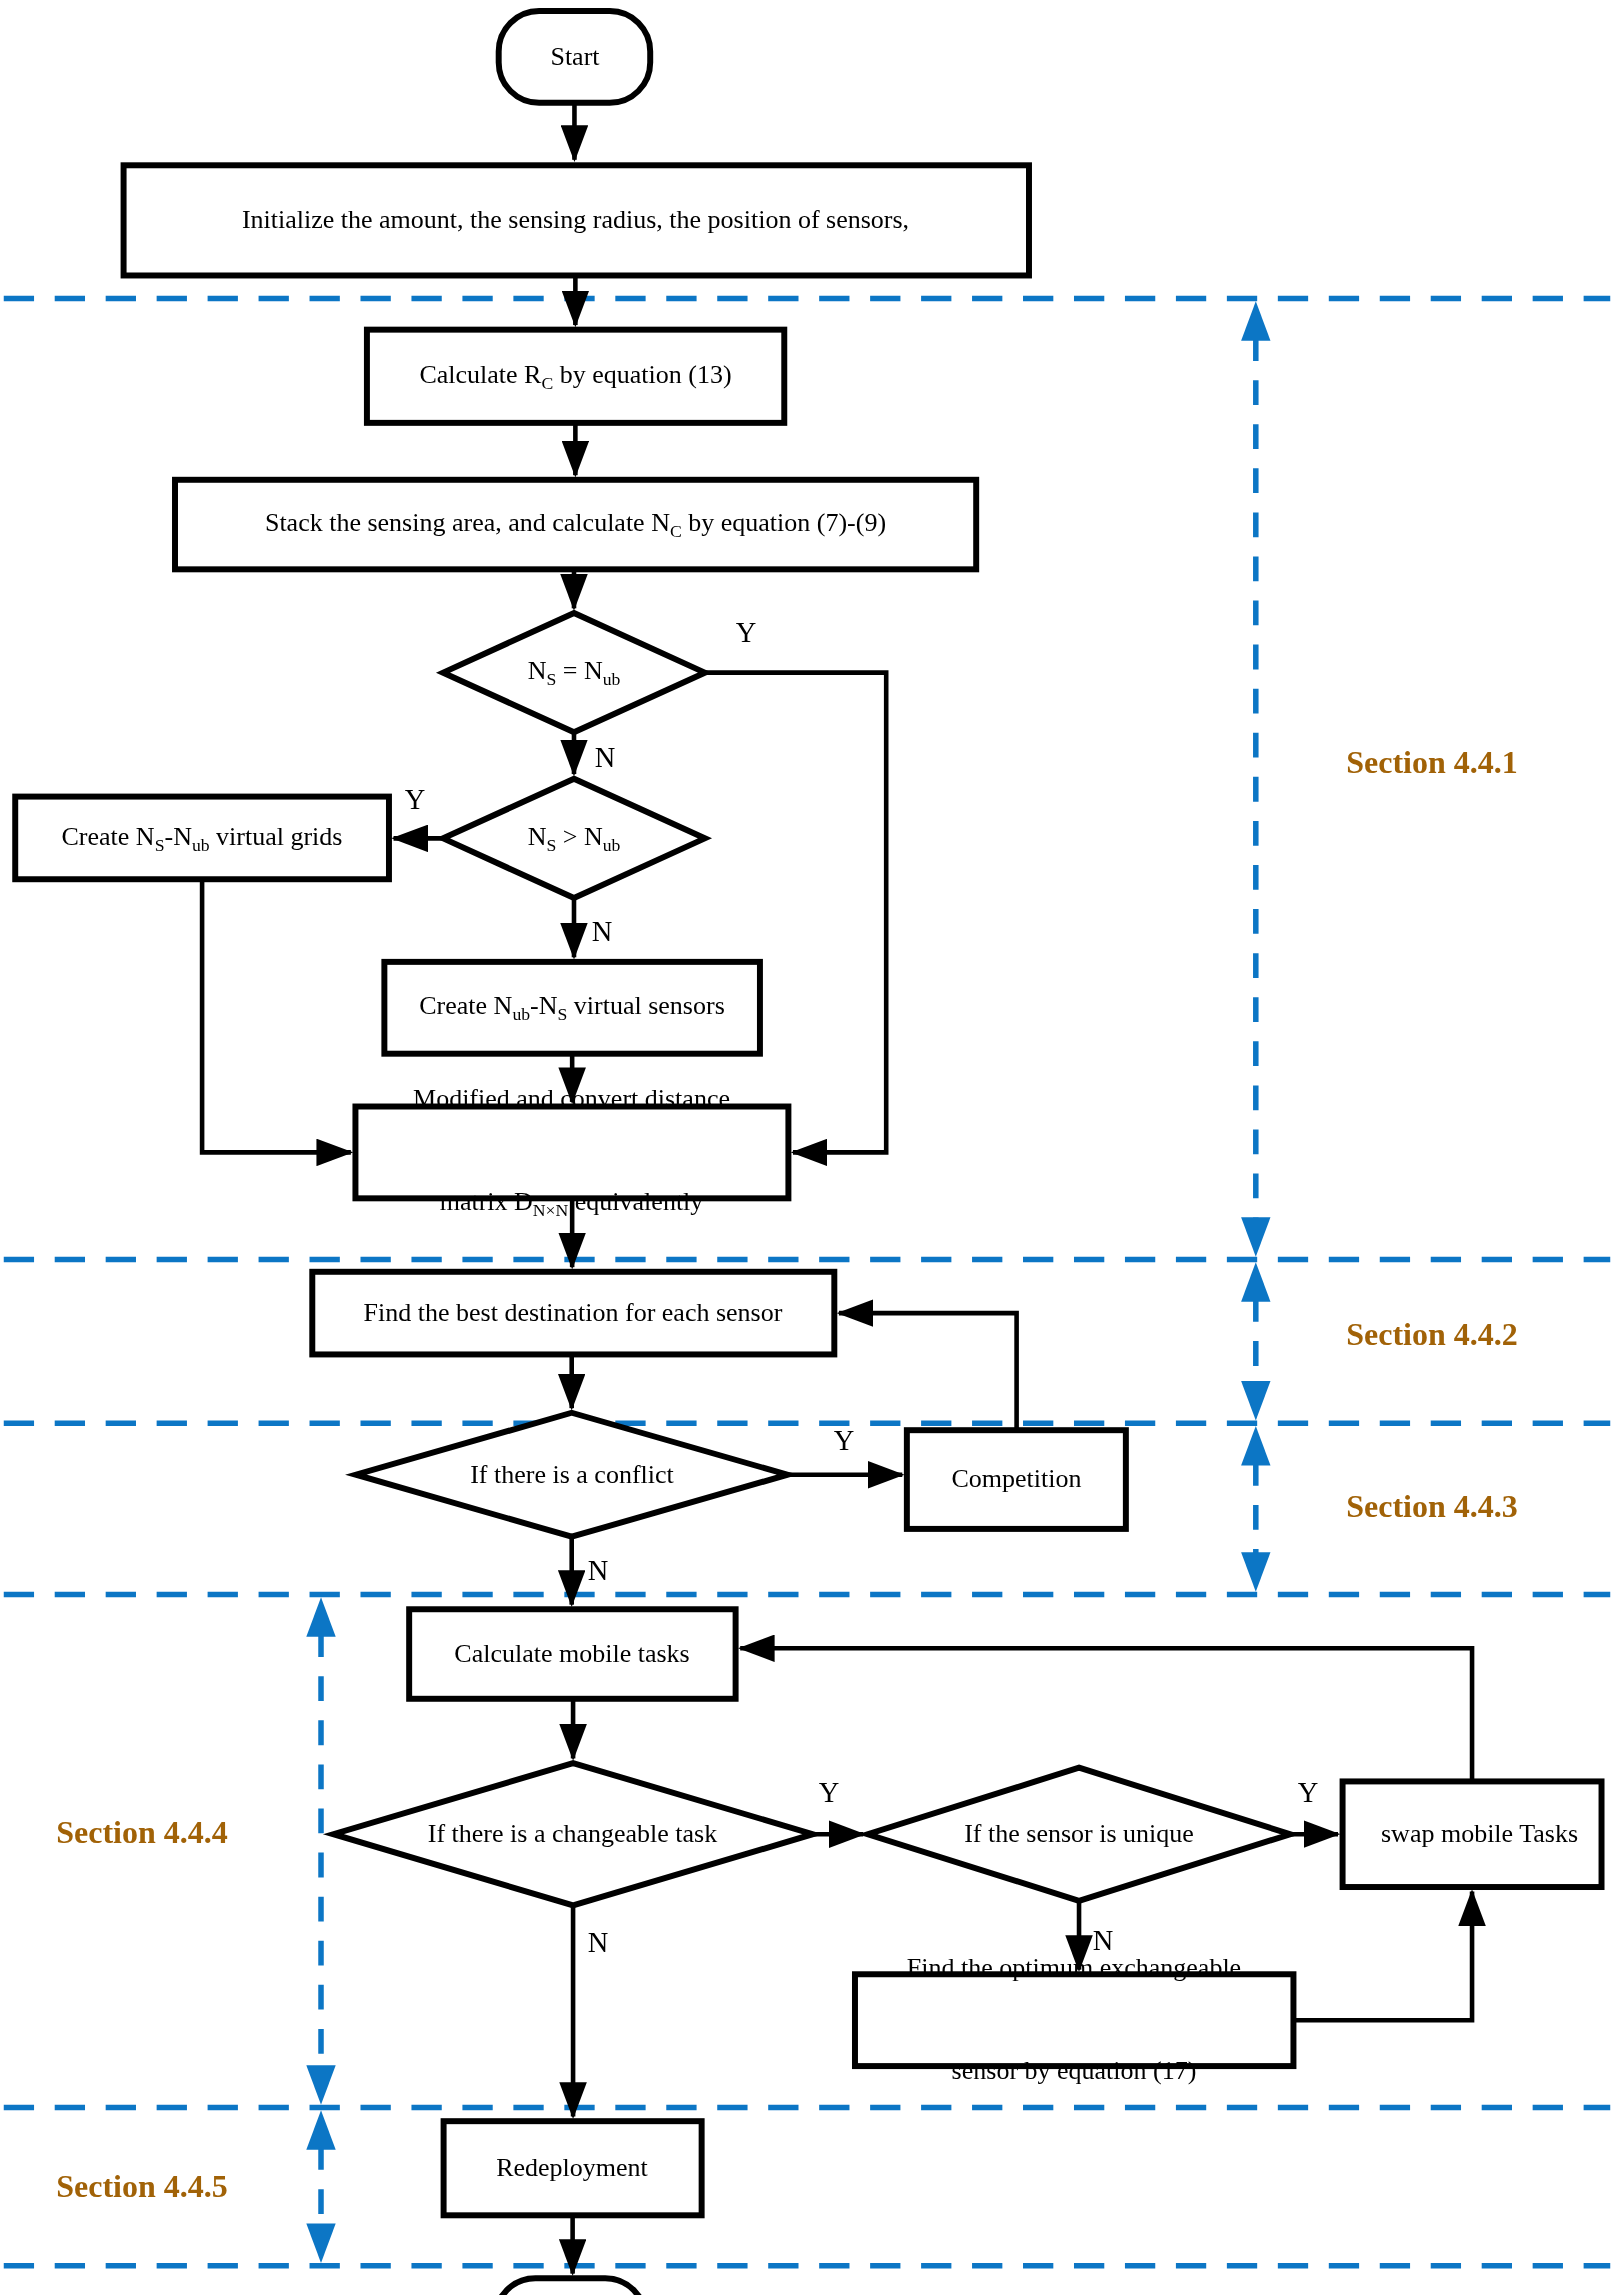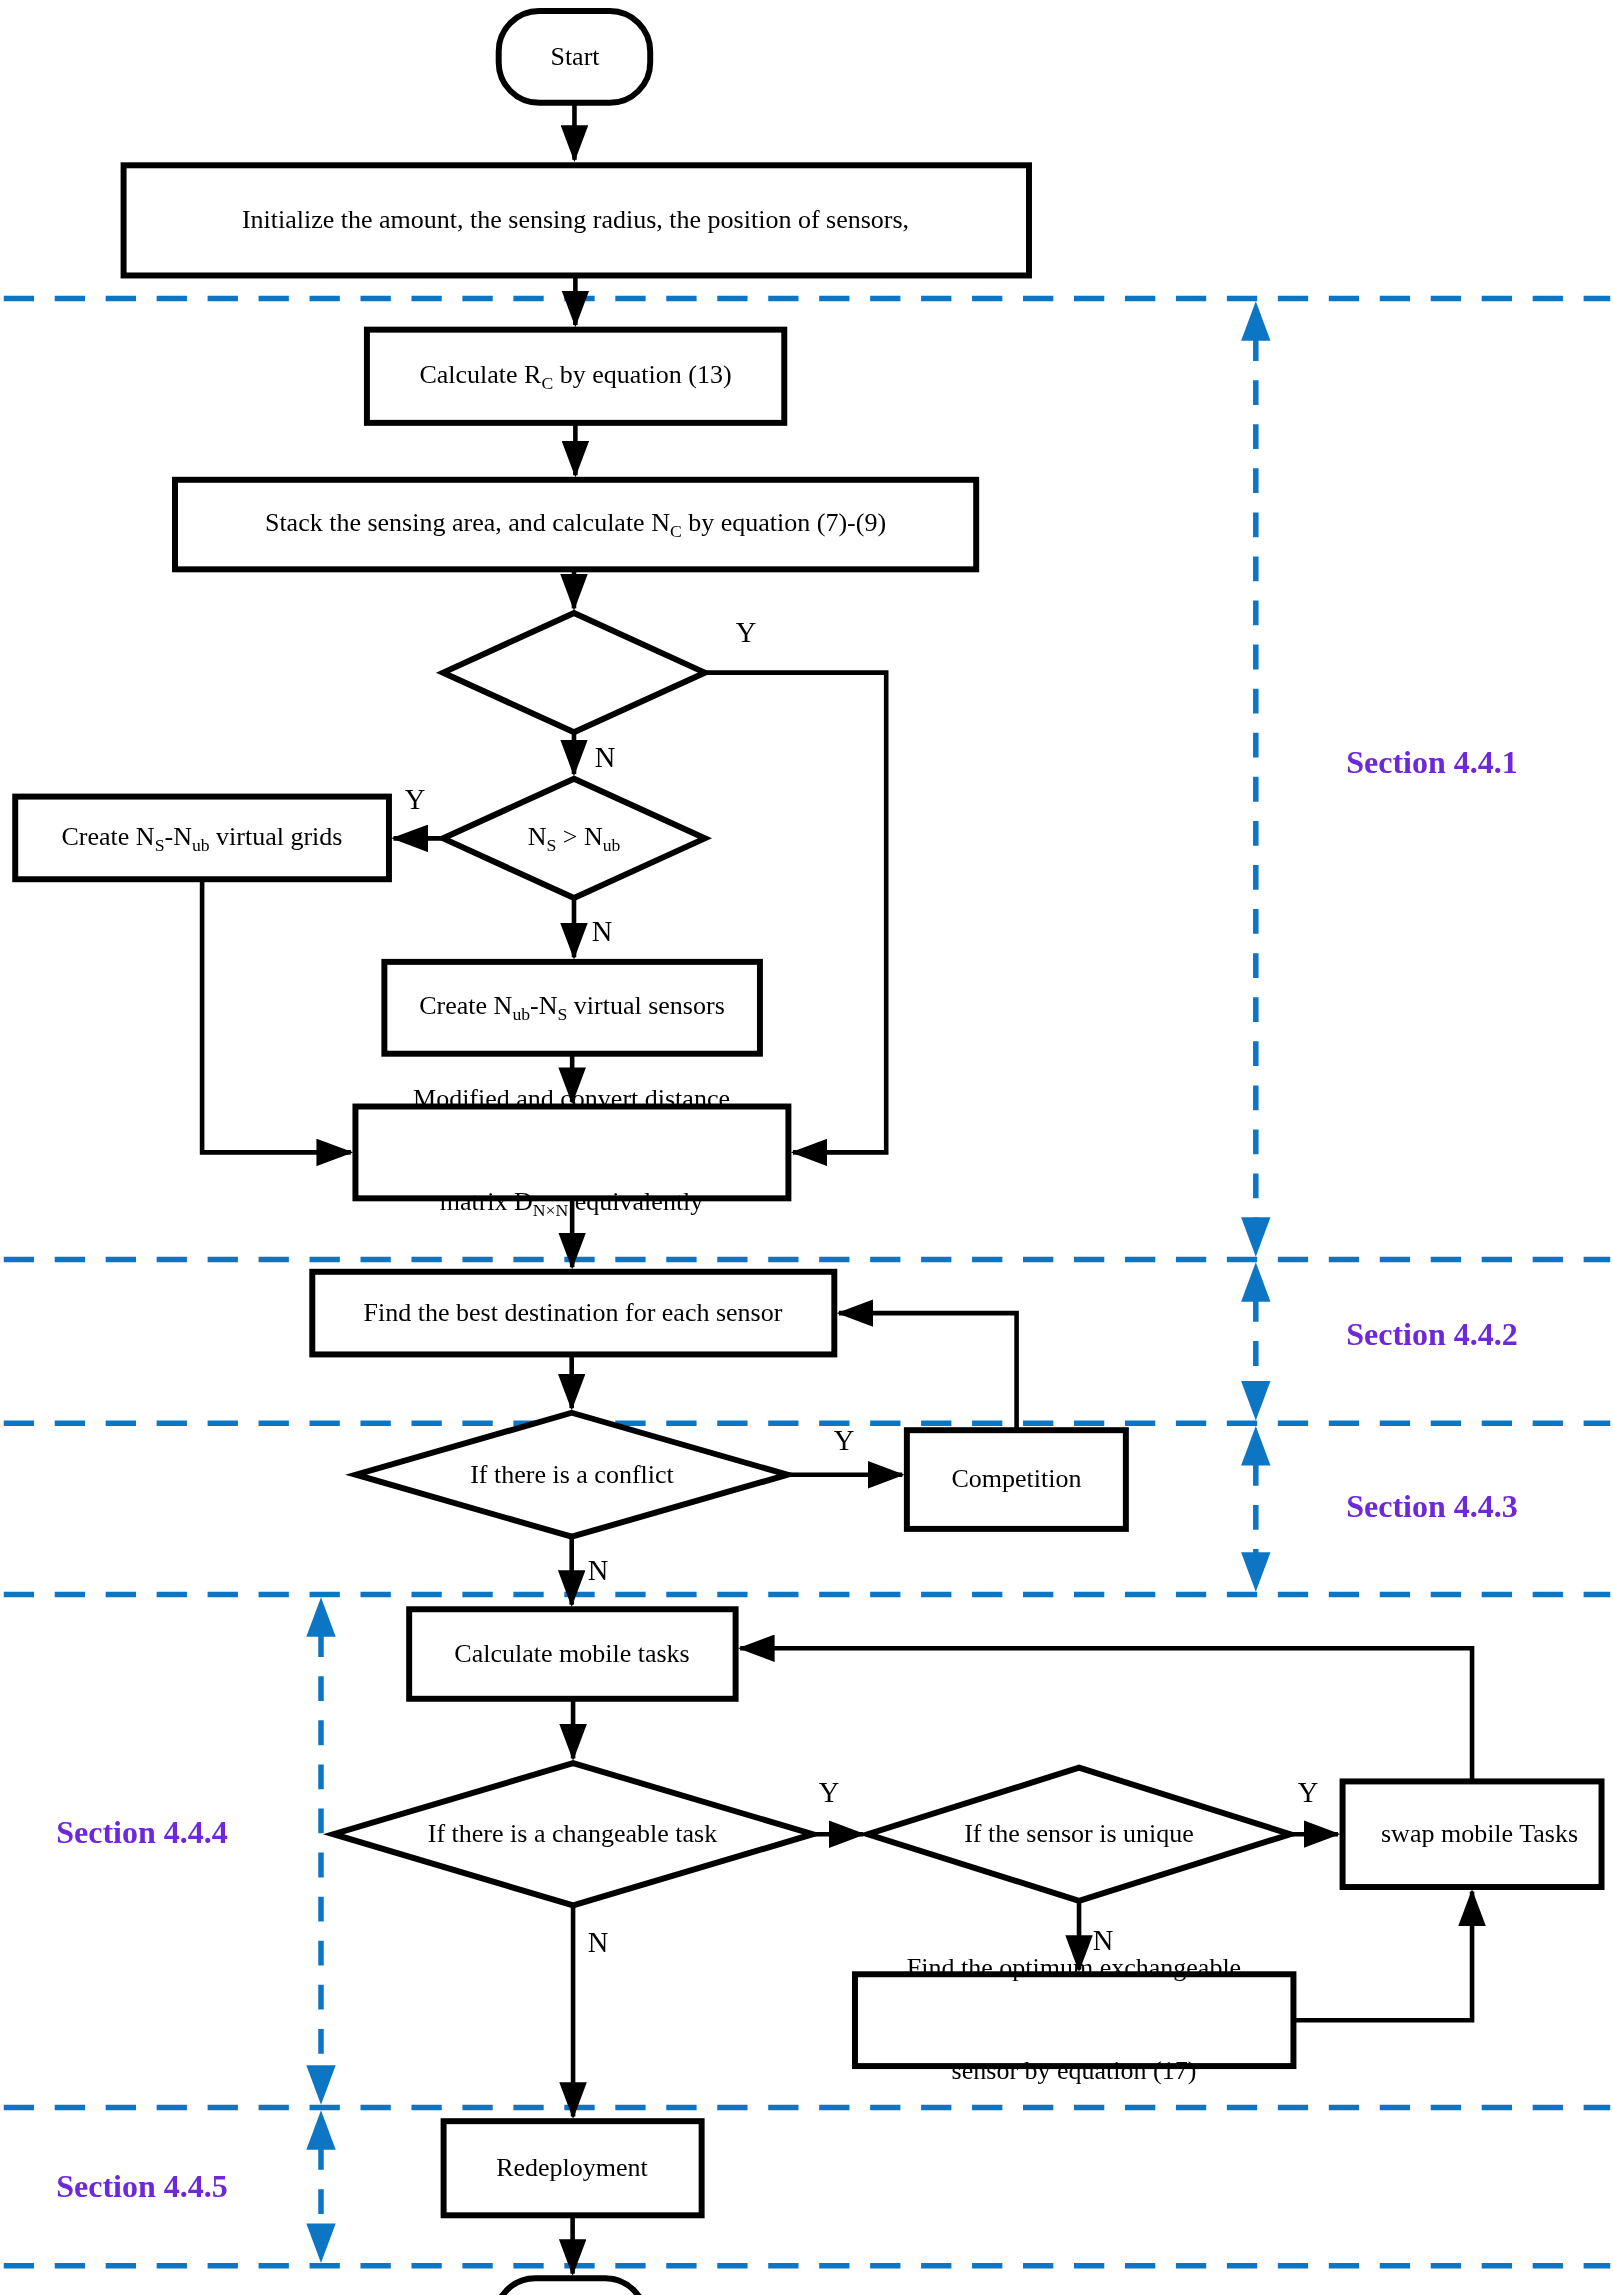--- a/index.html
+++ b/index.html
@@ -23,21 +23,21 @@
   sub{font-size:0.68em;}
   .edge-label{
     position:absolute;
     font-size:28.5px;
     transform:translate(-50%,-50%);
     white-space:nowrap;
   }
   .section-label{
     position:absolute;
     font-size:32px;font-weight:bold;
-    color:#6d28d9;
+    color:#a16207;
     transform:translate(-50%,-50%);
     white-space:nowrap;
   }
 </style>
 </head>
 <body>
 
 <div class="canvas">
 
   <svg class="layer" viewBox="0 0 3515 5175" xmlns="http://www.w3.org/2000/svg">
@@ -138,20 +138,23 @@
   </div>
 
   <div class="node" style="left:367px;top:330px;width:417px;height:93px;">
     <span class="txt"><span>Calculate R</span><sub>C</sub><span> by equation (13)</span></span>
   </div>
 
   <div class="node" style="left:175px;top:480px;width:801px;height:90px;">
     <span class="txt"><span>Stack the sensing area, and calculate N</span><sub>C</sub><span> by equation (7)-(9)</span></span>
   </div>
 
+  <div class="node" style="left:443px;top:613px;width:262px;height:119px;">
+    <span class="txt"><span>N</span><sub>S</sub><span> = </span><span>N</span><sub>ub</sub></span>
+  </div>
 
   <div class="node" style="left:15px;top:797px;width:374px;height:83px;">
     <span class="txt"><span>Create N</span><sub>S</sub><span>-N</span><sub>ub</sub><span> virtual grids</span></span>
   </div>
 
   <div class="node" style="left:443px;top:779px;width:262px;height:119px;align-items:center;">
     <span class="txt"><span>N</span><sub>S</sub><span> &gt; </span><span>N</span><sub>ub</sub></span>
   </div>
 
   <div class="node" style="left:384px;top:962px;width:376px;height:92px;">

